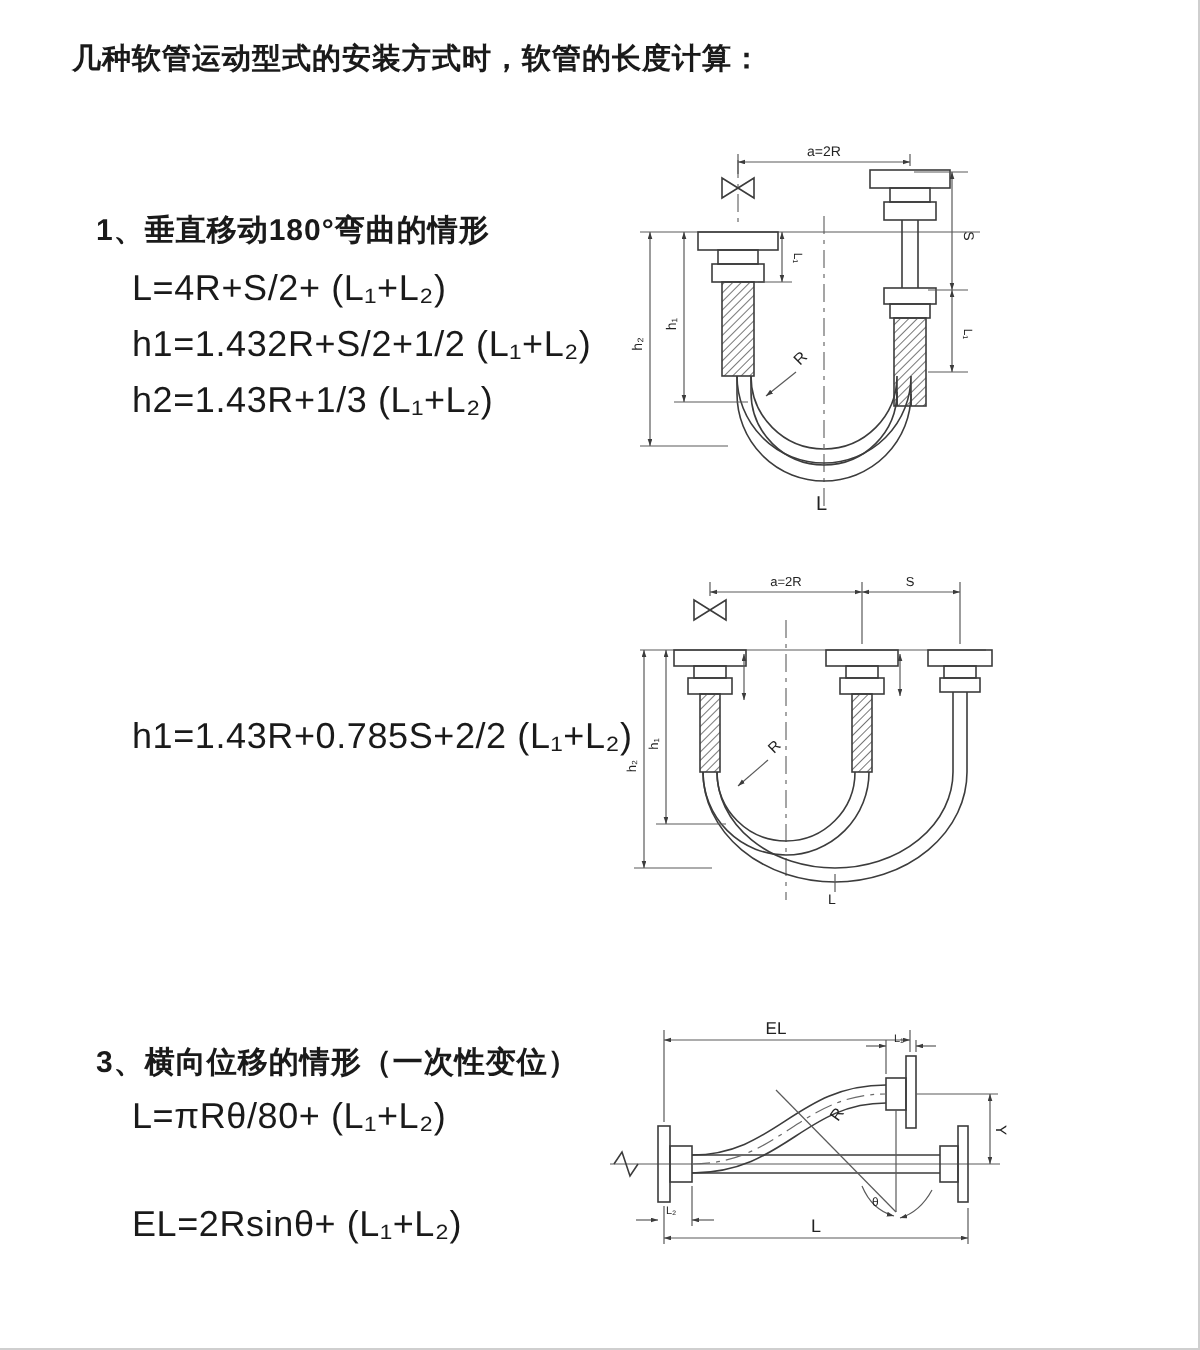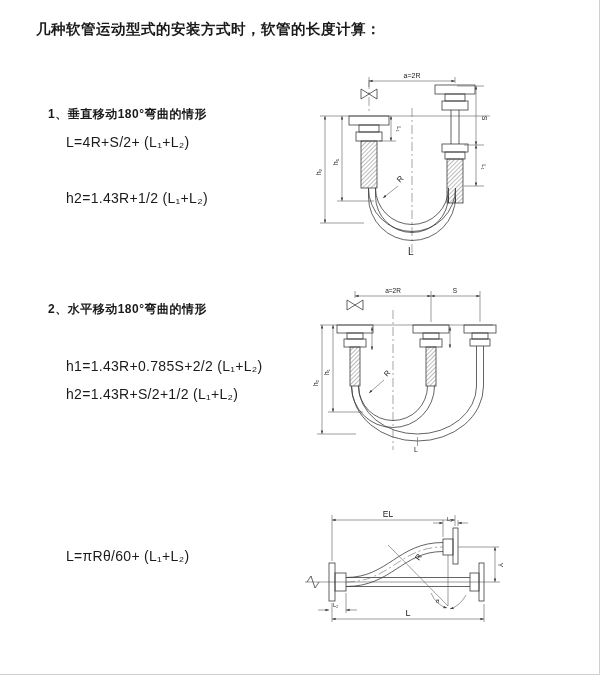--- a/index.html
+++ b/index.html
@@ -2,38 +2,39 @@
 <html><head>
 <meta charset="utf-8">
 <style>
   html,body{margin:0;padding:0;background:#e9e9e9;}
   .page{
     position:relative;width:600px;height:675px;background:#ffffff;
     font-family:"Liberation Sans",sans-serif;color:#1a1a1a;overflow:hidden;
     border-right:1px solid #cfcfcf;border-bottom:1px solid #cfcfcf;box-sizing:border-box;padding-left:12px;
   }
   .title{position:absolute;left:36px;top:20px;font-size:14.5px;font-weight:bold;letter-spacing:.5px;}
-  .sec-heading{position:absolute;font-size:12px;font-weight:bold;letter-spacing:.5px;}
-  .formula{position:absolute;font-size:14px;font-weight:400;letter-spacing:.3px;white-space:pre;}
+  .sec-heading{position:absolute;font-size:15px;font-weight:bold;letter-spacing:.5px;}
+  .formula{position:absolute;font-size:18px;font-weight:400;letter-spacing:.3px;white-space:pre;}
   .diag{position:absolute;}
   svg text{font-family:"Liberation Sans",sans-serif;fill:#222;}
   .ln{stroke:#3c3c3c;stroke-width:0.8;fill:none;}
   .thin{stroke:#5a5a5a;stroke-width:0.6;fill:none;}
   .cl{stroke:#6a6a6a;stroke-width:0.6;fill:none;stroke-dasharray:9 3 2 3;}
 </style>
 </head>
 <body>
 
 <div class="page">
 
   <div class="title">几种软管运动型式的安装方式时，软管的长度计算：</div>
 
   <div class="sec-heading" style="left:48px;top:106px">1、垂直移动180°弯曲的情形</div>
   <div class="formula" style="left:66px;top:134px">L=4R+S/2+ (L₁+L₂)</div>
-  <div class="formula" style="left:66px;top:190px">h2=1.43R+1/2 (L₁+L₂)</div>
+  <div class="formula" style="left:66px;top:162px">h1=1.432R+S/2+1/2 (L₁+L₂)</div>
+  <div class="formula" style="left:66px;top:190px">h2=1.43R+1/3 (L₁+L₂)</div>
 
   <svg class="diag" style="left:312px;top:68px" width="280" height="192" viewBox="0 0 280 192">
     <defs>
       <marker id="ar1" markerWidth="7" markerHeight="5" refX="6" refY="2" orient="auto-start-reverse">
         <path d="M0,0 L6,2 L0,4 Z" fill="#3c3c3c"></path>
       </marker>
       <pattern id="hz1" width="3" height="3" patternUnits="userSpaceOnUse" patternTransform="rotate(45)">
         <line x1="0" y1="0" x2="0" y2="3" stroke="#777" stroke-width="1"></line>
       </pattern>
     </defs>
@@ -80,23 +81,21 @@
       <path class="thin" d="M30,48 V133" marker-start="url(#ar1)" marker-end="url(#ar1)"></path>
       <text x="26" y="94" font-size="7" text-anchor="middle" transform="rotate(-90 26 94)">h₁</text>
       <path class="thin" d="M13,48 V155" marker-start="url(#ar1)" marker-end="url(#ar1)"></path>
       <text x="9" y="104" font-size="7" text-anchor="middle" transform="rotate(-90 9 104)">h₂</text>
       <path class="thin" d="M86,118 L71,130" marker-end="url(#ar1)"></path>
       <text x="88" y="115" font-size="8" transform="rotate(-45 88 115)">R</text>
       <text x="96" y="187" font-size="10">L</text>
     </g>
   </svg>
 
-  <div class="sec-heading" style="left:48px;top:301px">2、水平移动180°弯曲的情形</div>
   <div class="formula" style="left:66px;top:358px">h1=1.43R+0.785S+2/2 (L₁+L₂)</div>
-  <div class="formula" style="left:66px;top:386px">h2=1.43R+S/2+1/2 (L₁+L₂)</div>
 
   <svg class="diag" style="left:308px;top:282px" width="284" height="172" viewBox="0 0 284 172">
     <defs>
       <marker id="ar2" markerWidth="7" markerHeight="5" refX="6" refY="2" orient="auto-start-reverse">
         <path d="M0,0 L6,2 L0,4 Z" fill="#3c3c3c"></path>
       </marker>
       <pattern id="hz2" width="3" height="3" patternUnits="userSpaceOnUse" patternTransform="rotate(45)">
         <line x1="0" y1="0" x2="0" y2="3" stroke="#777" stroke-width="1"></line>
       </pattern>
     </defs>
@@ -138,21 +137,23 @@
       <text x="10" y="101" font-size="6.5" text-anchor="middle" transform="rotate(-90 10 101)">h₂</text>
       <path class="thin" d="M64,45 V68" marker-start="url(#ar2)" marker-end="url(#ar2)"></path>
       <path class="thin" d="M142,45 V66" marker-start="url(#ar2)" marker-end="url(#ar2)"></path>
       <path class="thin" d="M76,98 L61,111" marker-end="url(#ar2)"></path>
       <text x="79" y="95" font-size="7.5" transform="rotate(-45 79 95)">R</text>
       <path class="thin" d="M109.5,155 V164"></path>
       <text x="106" y="170" font-size="7">L</text>
     </g>
   </svg>
 
-  <div class="formula" style="left:66px;top:548px">L=πRθ/60+ (L₁+L₂)</div>
+  <div class="sec-heading" style="left:48px;top:522px">3、横向位移的情形（一次性变位）</div>
+  <div class="formula" style="left:66px;top:548px">L=πRθ/80+ (L₁+L₂)</div>
+  <div class="formula" style="left:66px;top:602px">EL=2Rsinθ+ (L₁+L₂)</div>
 
   <svg class="diag" style="left:300px;top:503px" width="292" height="142" viewBox="0 0 292 142">
     <defs>
       <marker id="ar3" markerWidth="7" markerHeight="5" refX="6" refY="2" orient="auto-start-reverse">
         <path d="M0,0 L6,2 L0,4 Z" fill="#3c3c3c"></path>
       </marker>
     </defs>
     <g>
       <path class="thin" d="M5,79 H200"></path>
       <path class="ln" d="M7,79 L11,73 L15,85 L19,79"></path>

